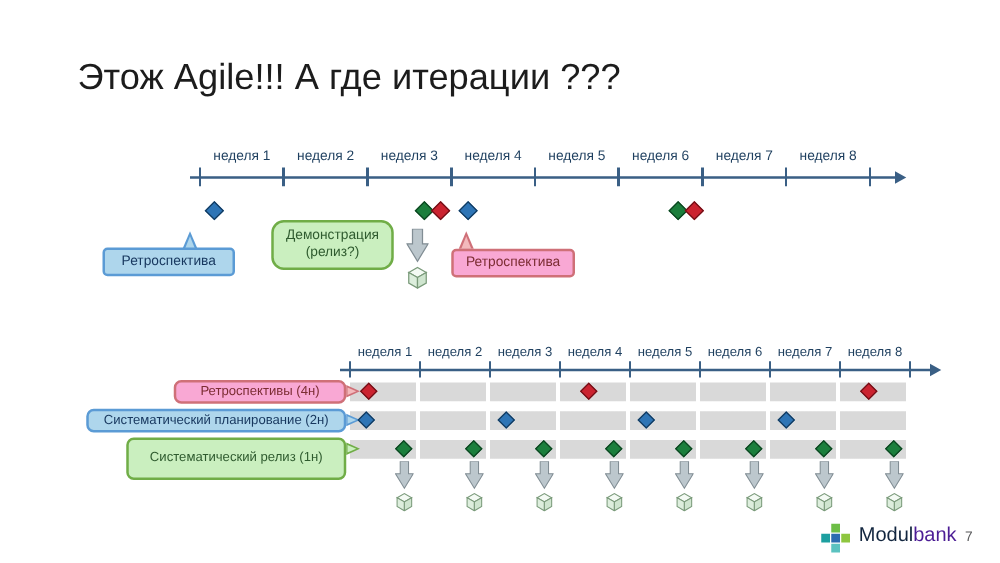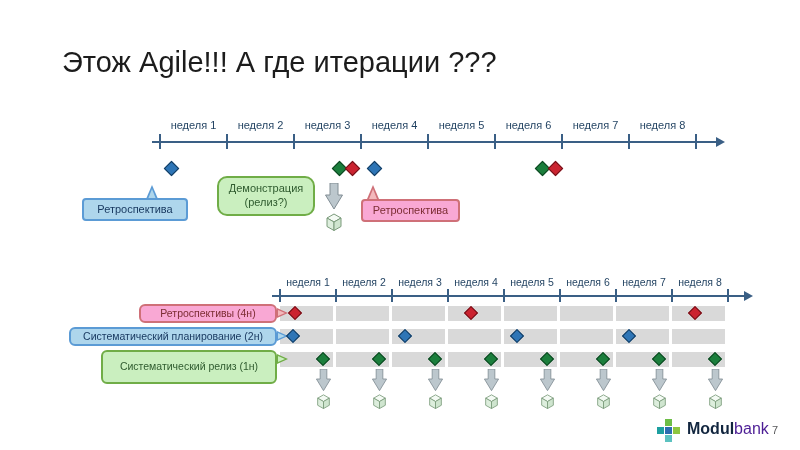--- a/index.html
+++ b/index.html
@@ -62,21 +62,21 @@
   .w-pink  { --wb:#cf7078; --wf:#f3b9bc; }
 
   
   .rowbar { position:absolute; height:15px; width:445px; left:280px;
             background:repeating-linear-gradient(90deg,#d9d9d9 0 53px,#ffffff 53px 56px); }
 
   .drop { position:absolute; }
 
   
   .logo-text { position:absolute; left:687px; top:420px; font-size:16px; white-space:nowrap; }
-  .logo-bold  { font-weight:bold; color:#12263f; }
+  .logo-bold  { font-weight:normal; color:#12263f; }
   .logo-light { font-weight:400; color:#4c1d95; }
   .page-num { position:absolute; left:772px; top:424px; font-size:11px; color:#58595b; }
 </style>
 </head>
 <body>
 
 <div class="slide">
 
   <svg width="0" height="0" style="position:absolute">
     <defs>

